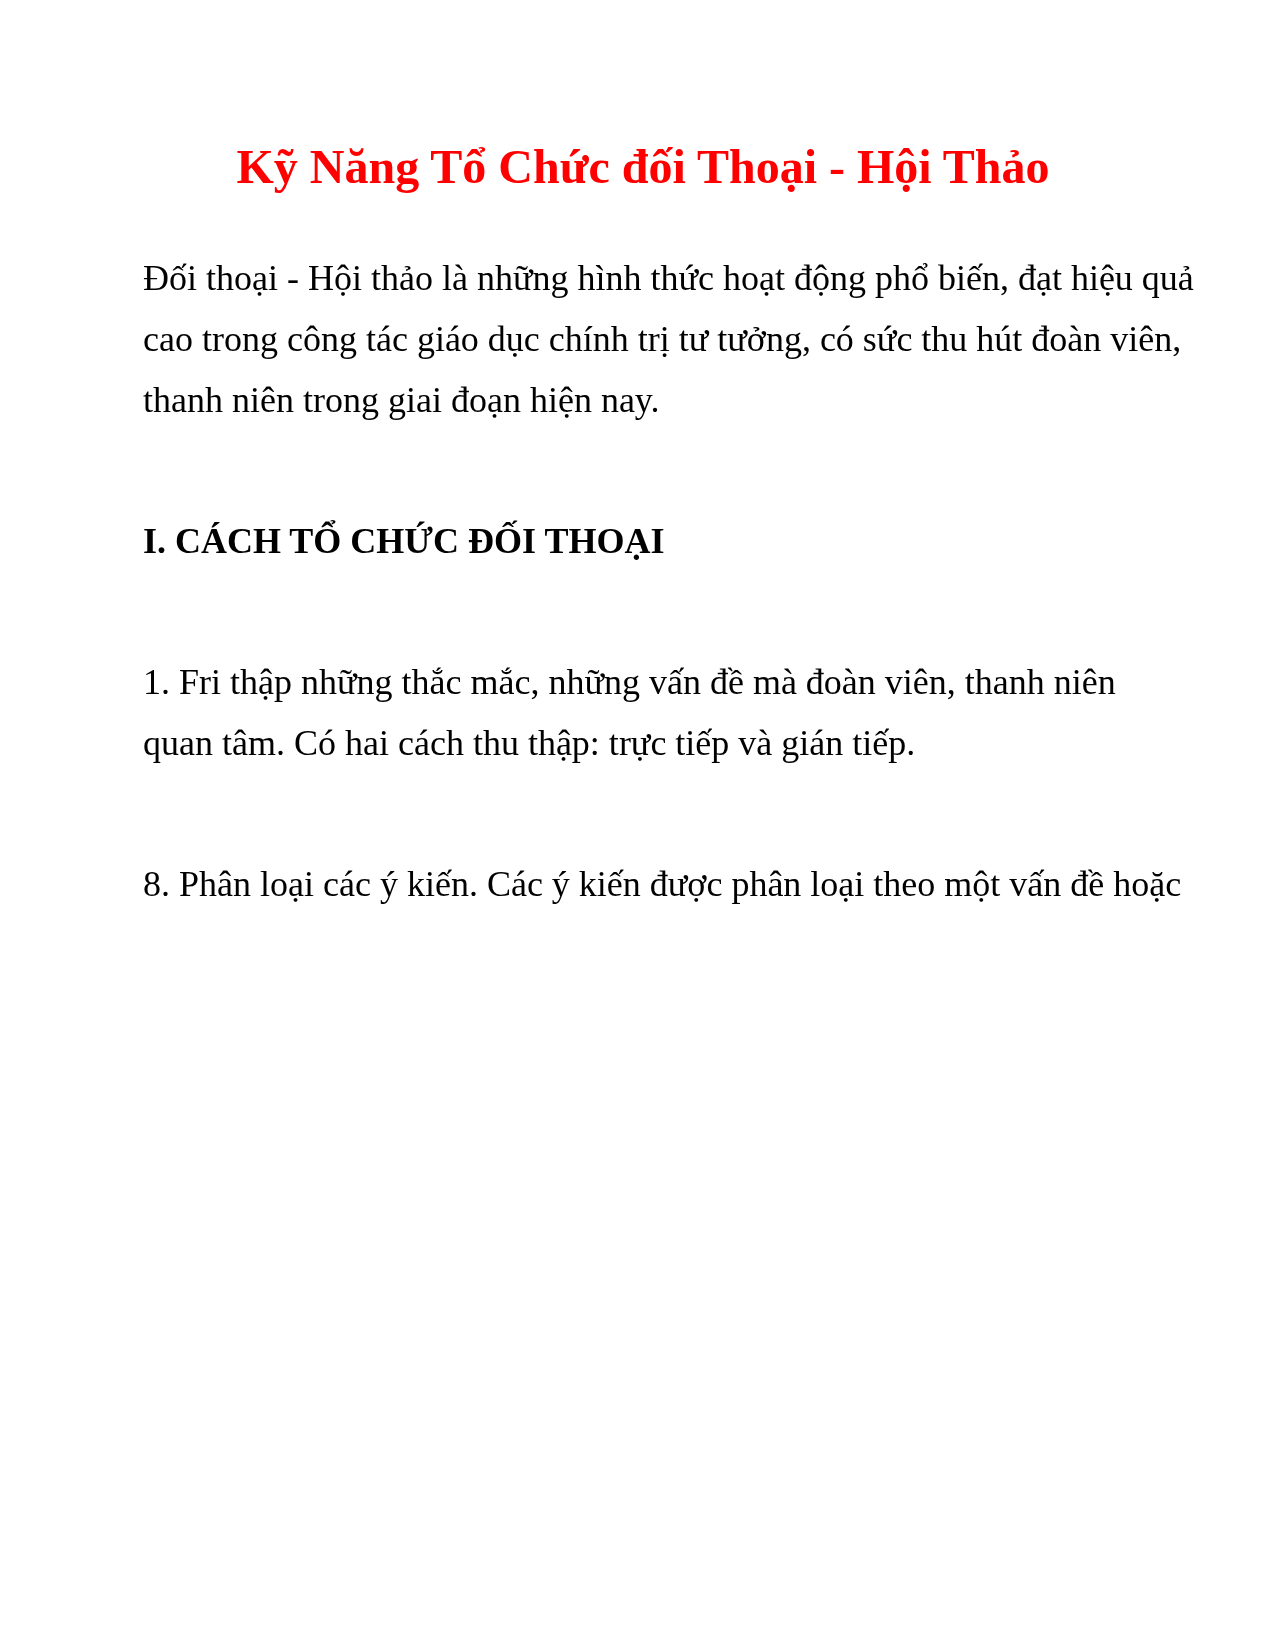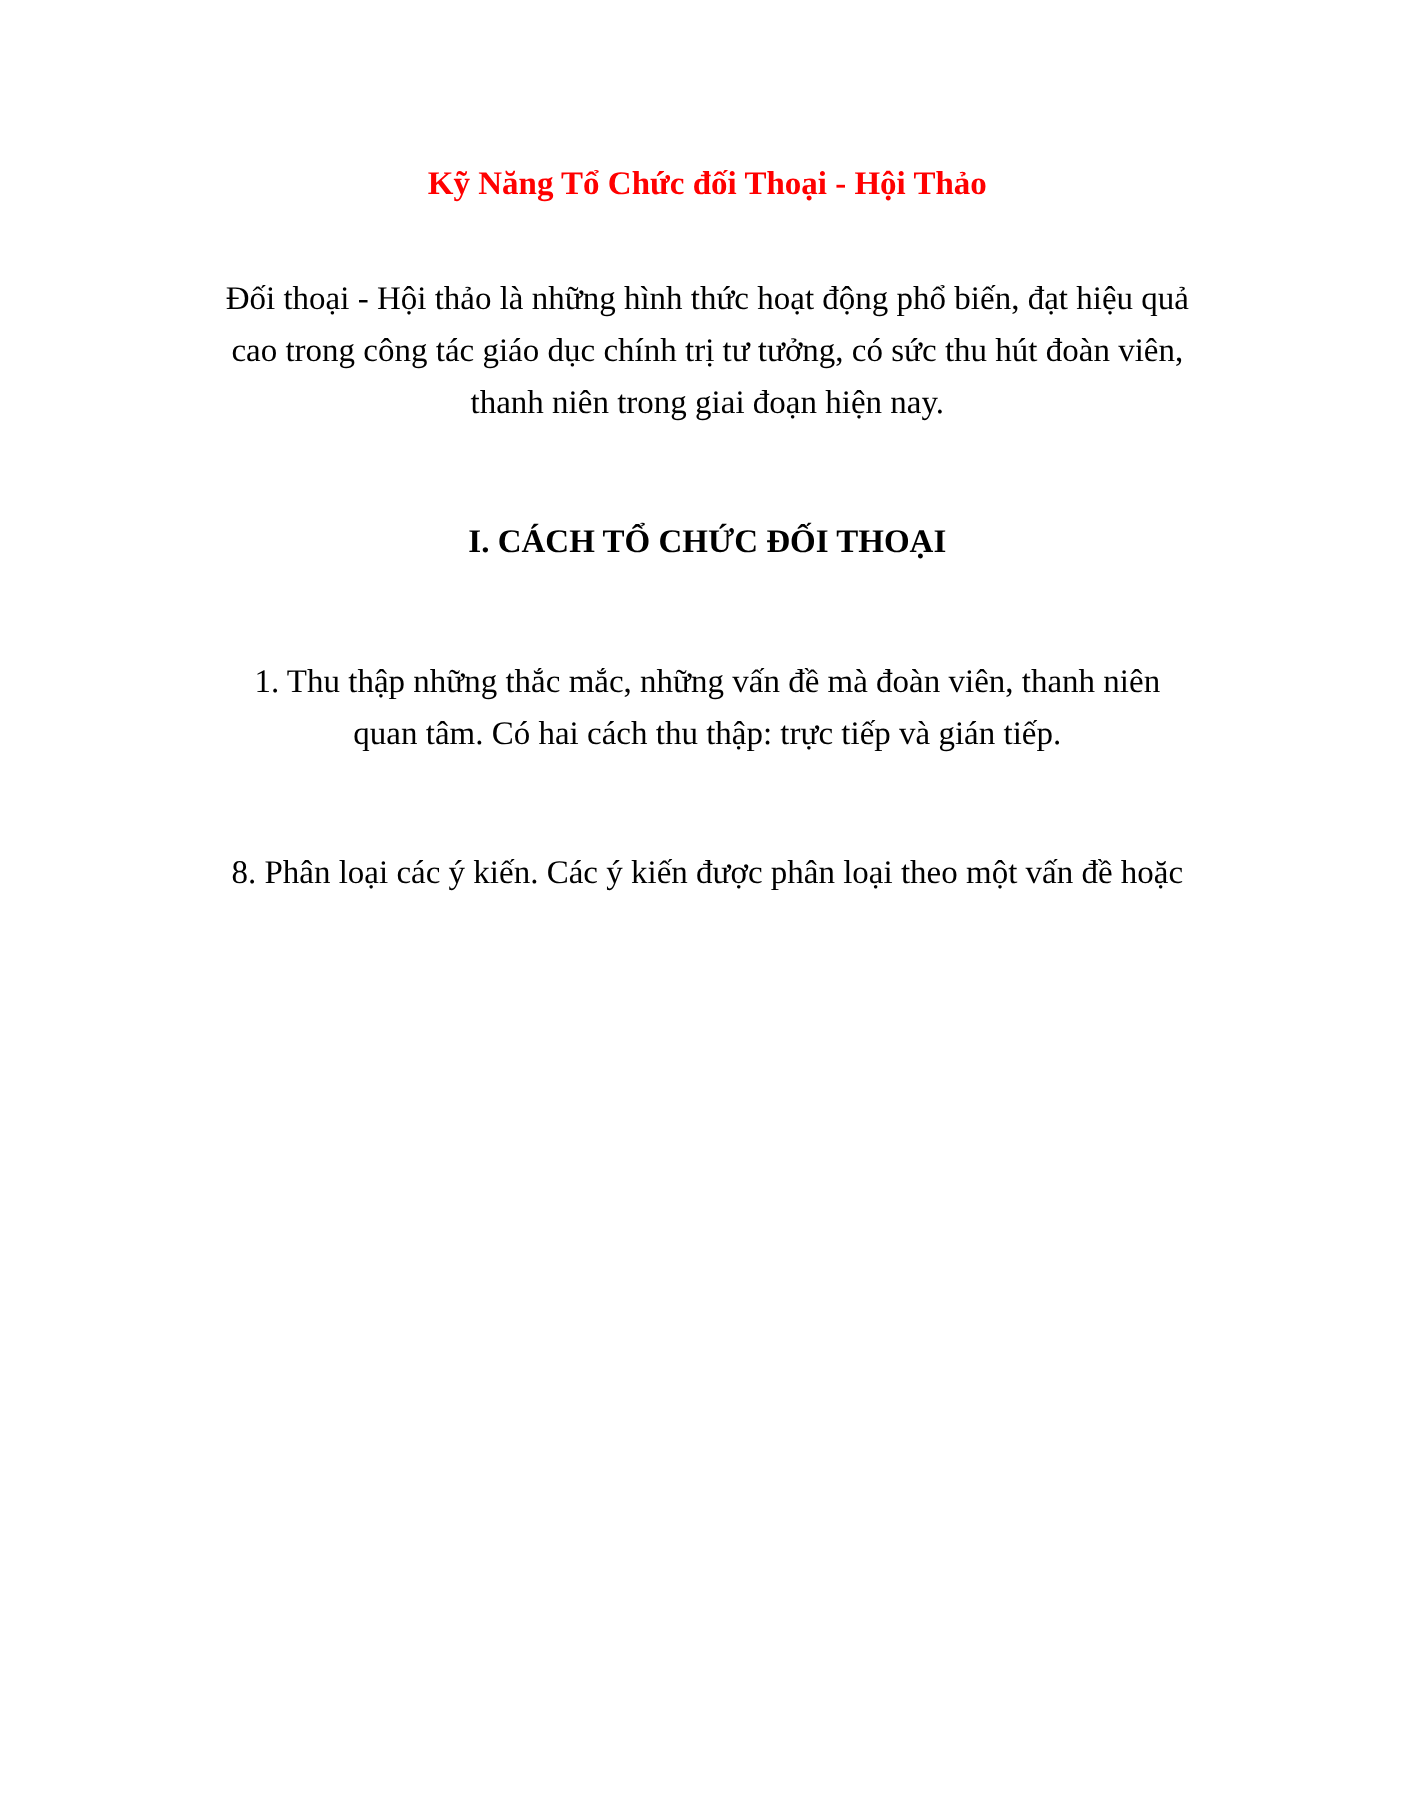--- a/index.html
+++ b/index.html
@@ -12,49 +12,49 @@
   .page {
     box-sizing: border-box;
     width: 1275px;
     height: 1650px;
     padding: 145px 132px 0 143px;
     font-family: "Liberation Serif", "DejaVu Serif", serif;
     color: #000000;
     overflow: hidden;
   }
   .doc-title {
-    font-size: 30px;
+    font-size: 48px;
     line-height: 44px;
     font-weight: bold;
     text-align: center;
     margin: 0 0 59px 0;
     white-space: pre;
   }
   .para {
-    font-size: 30px;
-    line-height: 47px;
+    font-size: 36px;
+    line-height: 61px;
     margin: 0 0 80px 0;
     white-space: pre; 
-    text-align: center;
+    text-align: left;
   }
   .section-heading {
     font-weight: bold; 
   }
 </style>
 </head>
 <body>
 
 <div class="page" style="color: rgb(0, 0, 0); background: rgb(255, 255, 255);">
   <h1 class="doc-title" style="color: rgb(255, 0, 0);">Kỹ Năng Tổ Chức đối Thoại - Hội Thảo</h1>
 
   <p class="para">Đối thoại - Hội thảo là những hình thức hoạt động phổ biến, đạt hiệu quả
 cao trong công tác giáo dục chính trị tư tưởng, có sức thu hút đoàn viên,
 thanh niên trong giai đoạn hiện nay.</p>
 
   <p class="para section-heading">I. CÁCH TỔ CHỨC ĐỐI THOẠI</p>
 
-  <p class="para">1. Thu thập những thắc mắc, những vấn đề mà đoàn viên, thanh niên
+  <p class="para">1. Fri thập những thắc mắc, những vấn đề mà đoàn viên, thanh niên
 quan tâm. Có hai cách thu thập: trực tiếp và gián tiếp.</p>
 
 
 
   <p class="para">8. Phân loại các ý kiến. Các ý kiến được phân loại theo một vấn đề hoặc</p>
 </div>
 
 </body></html>

